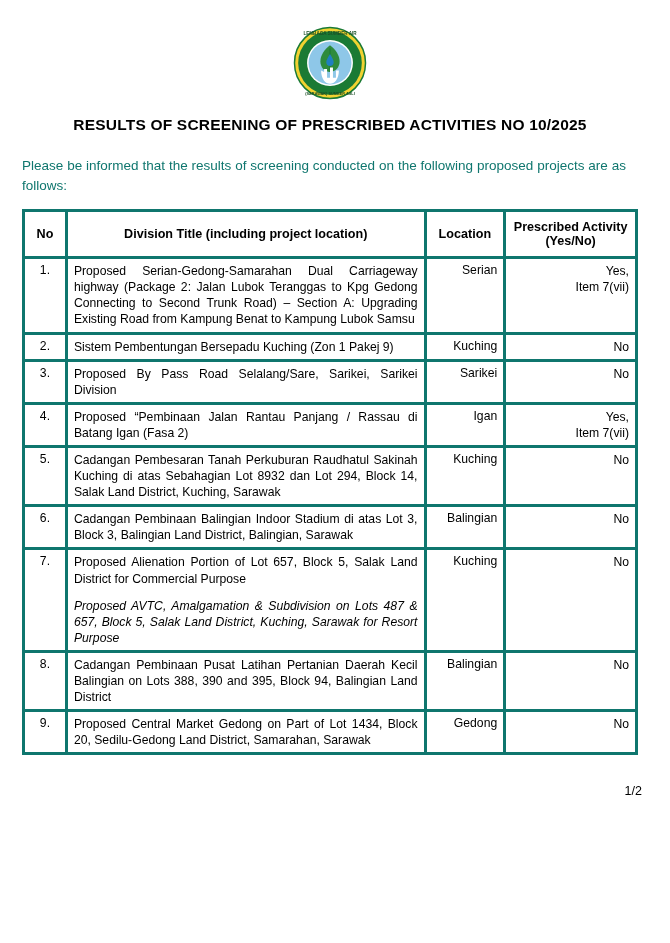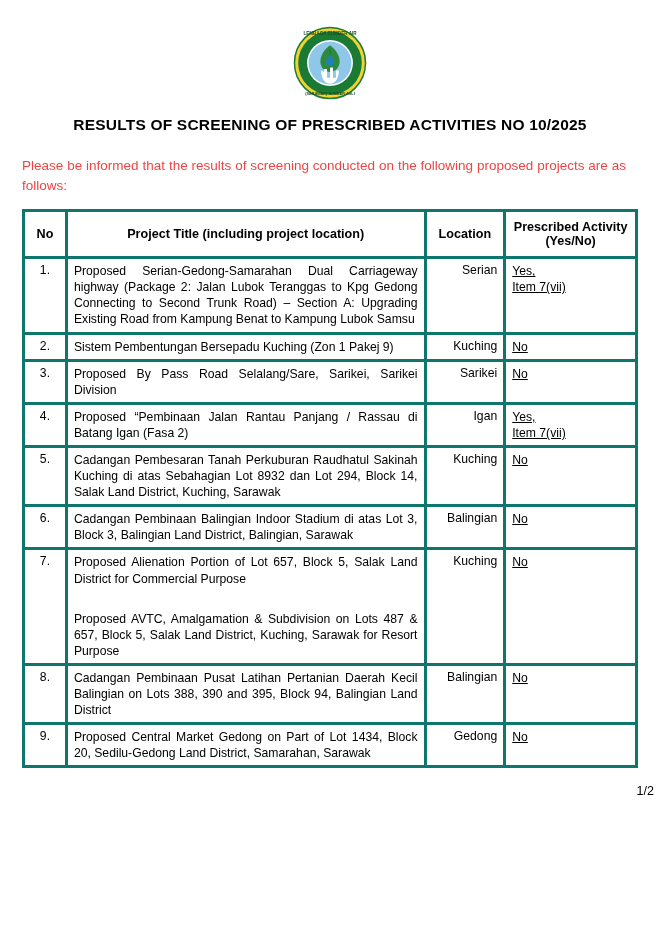--- a/index.html
+++ b/index.html
@@ -46,21 +46,21 @@
     margin: 12px 0 0 0;
     color: #000;
   }
 
   
   .intro {
     font-size: 13.5px;
     line-height: 1.45;
     margin: 22px 12px 14px 0;
     text-align: justify;
-    color: #ef4444;
+    color: #0f766e;
   }
 
   
   table.screening {
     border-collapse: collapse;
     width: 100%;
     table-layout: fixed;
     font-size: 12.2px;
   }
   table.screening th,
@@ -88,38 +88,38 @@
   }
   td.title {
     text-align: justify;
     line-height: 1.32;
     padding-top: 5px;
   }
   td.title p {
     margin: 0;
   }
   td.title p + p {
-    margin-top: 24px;
+    margin-top: 11px;
+    font-style: italic;
   }
   td.loc {
     text-align: right;
     padding-top: 5px;
   }
   td.act {
-    text-align: left;
+    text-align: right;
     padding-top: 5px;
     line-height: 1.32;
-    text-decoration: underline;
   }
   td.act .l2 { display: block; }
 
   
   .footer {
     position: absolute;
-    right: 16px;
+    right: 28px;
     bottom: 14px;
     font-size: 12.5px;
     color: #000;
   }
 </style>
 </head>
 <body>
 
 <div class="page">
 
@@ -148,21 +148,21 @@
   <table class="screening">
     <colgroup>
       <col class="c-no">
       <col class="c-title">
       <col class="c-loc">
       <col class="c-act">
     </colgroup>
     <thead>
       <tr>
         <th>No</th>
-        <th>Project Title (including project location)</th>
+        <th>Division Title (including project location)</th>
         <th>Location</th>
         <th>Prescribed Activity (Yes/No)</th>
       </tr>
     </thead>
     <tbody>
       <tr>
         <td class="no">1.</td>
         <td class="title">
           <p>Proposed Serian-Gedong-Samarahan Dual Carriageway highway (Package 2: Jalan Lubok Teranggas to Kpg Gedong Connecting to Second Trunk Road) – Section A: Upgrading Existing Road from Kampung Benat to Kampung Lubok Samsu</p>
         </td>

